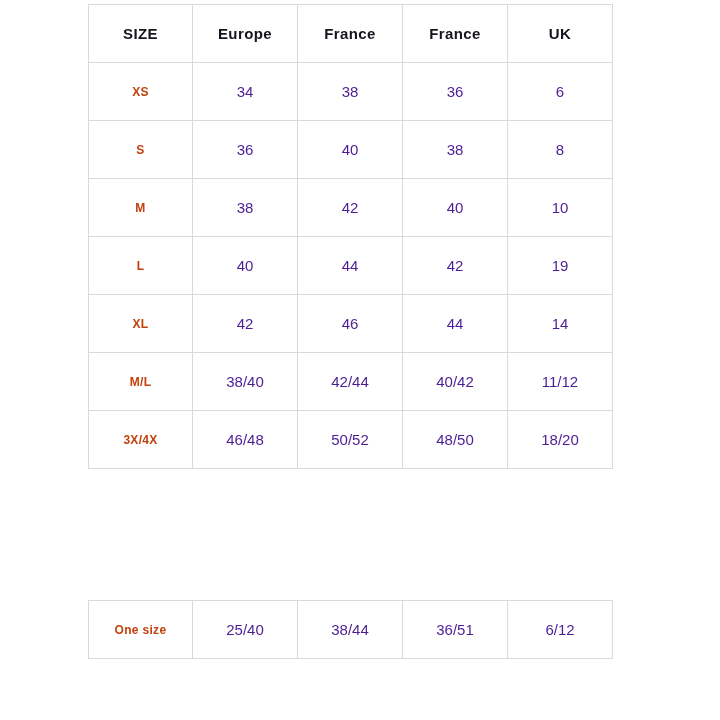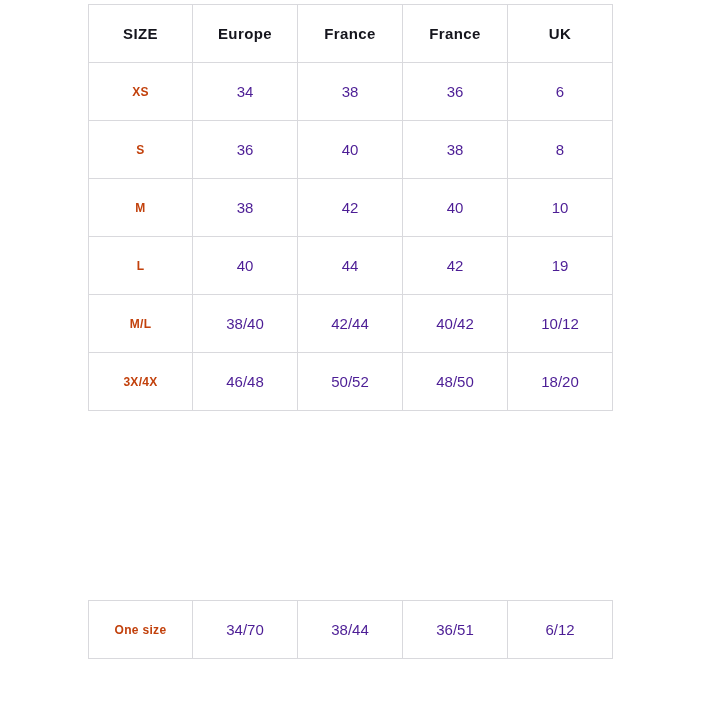--- a/index.html
+++ b/index.html
@@ -103,25 +103,32 @@
           <td>10</td>
         </tr>
         <tr>
           <td class="rowhead">L</td>
           <td>40</td>
           <td>44</td>
           <td>42</td>
           <td>19</td>
         </tr>
         <tr>
+          <td class="rowhead">XL</td>
+          <td>42</td>
+          <td>46</td>
+          <td>44</td>
+          <td>14</td>
+        </tr>
+        <tr>
           <td class="rowhead">M/L</td>
           <td>38/40</td>
           <td>42/44</td>
           <td>40/42</td>
-          <td>10/12</td>
+          <td>11/12</td>
         </tr>
         <tr>
           <td class="rowhead">3X/4X</td>
           <td>46/48</td>
           <td>50/52</td>
           <td>48/50</td>
           <td>18/20</td>
         </tr>
       </tbody>
     </table>
@@ -132,21 +139,21 @@
       <colgroup>
         <col class="c-size">
           <col class="c-col">
           <col class="c-col">
           <col class="c-col">
           <col class="c-col">
       </colgroup>
       <tbody>
         <tr>
           <td class="rowhead">One size</td>
-          <td>34/70</td>
+          <td>25/40</td>
           <td>38/44</td>
           <td>36/51</td>
           <td>6/12</td>
         </tr>
       </tbody>
     </table>
   </div>
 
 </div>
 

